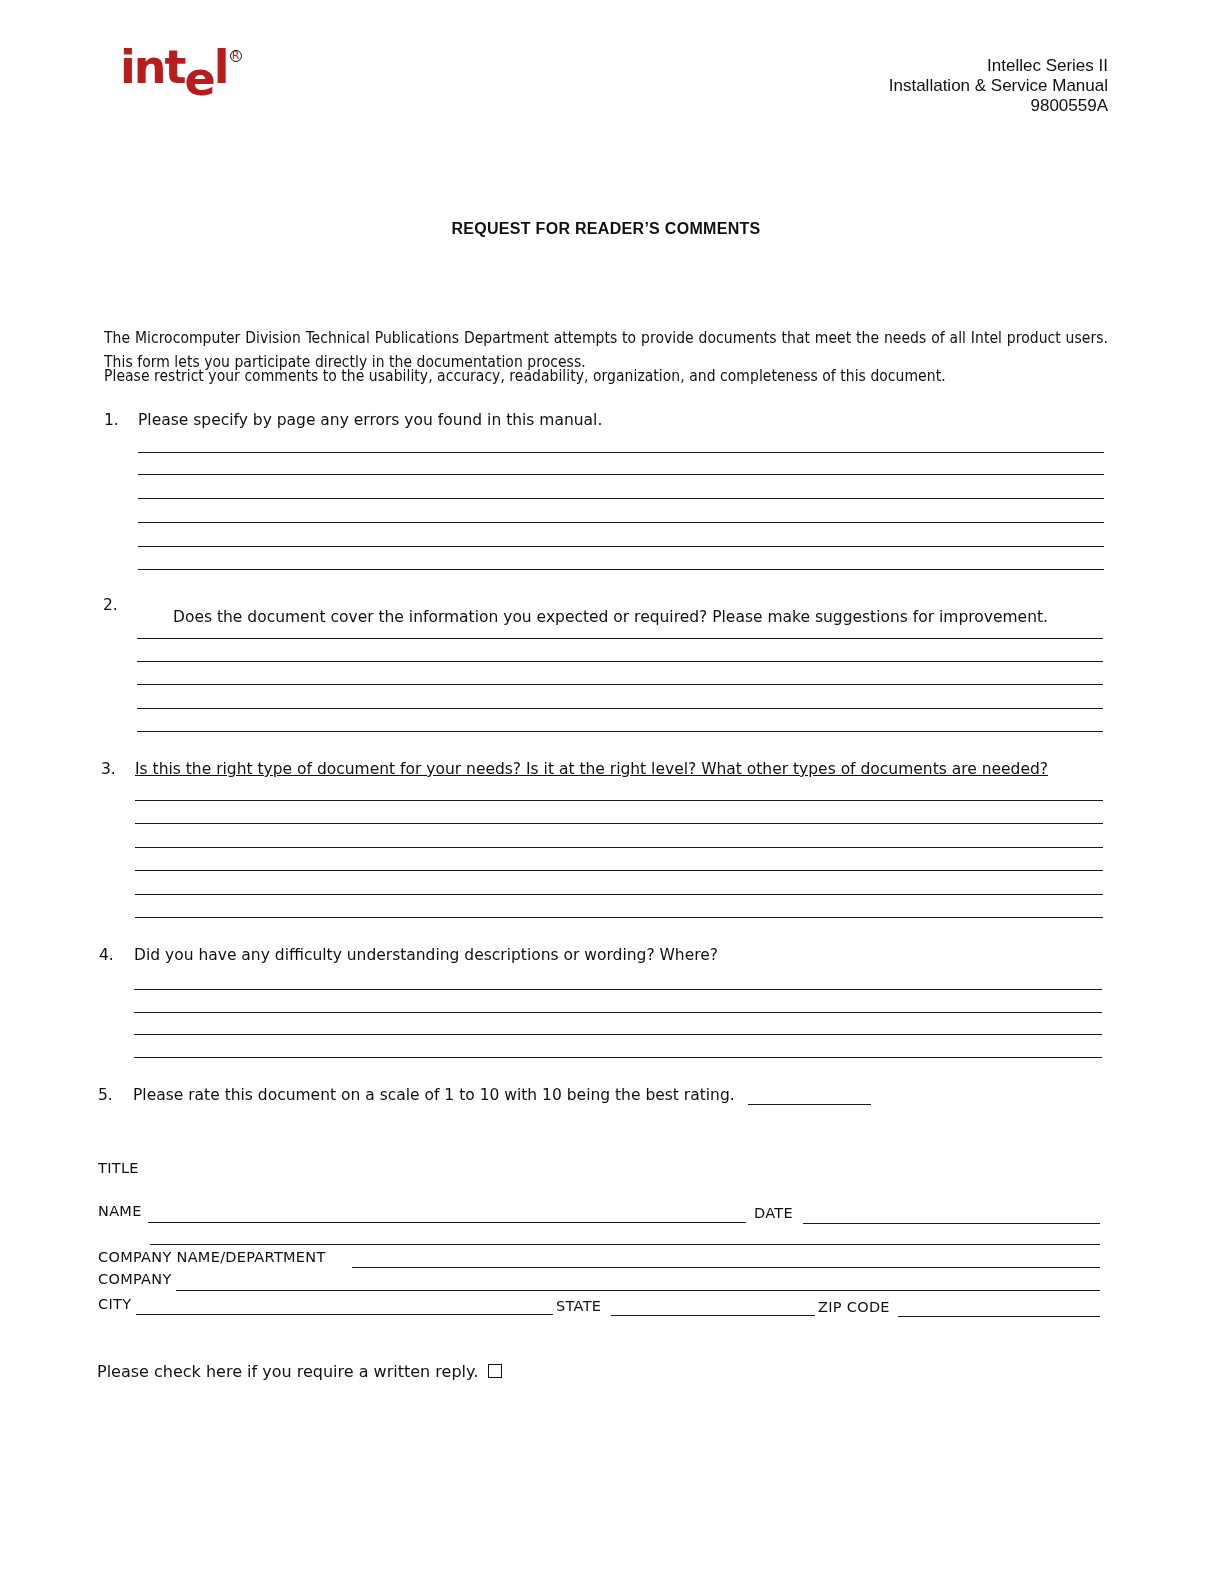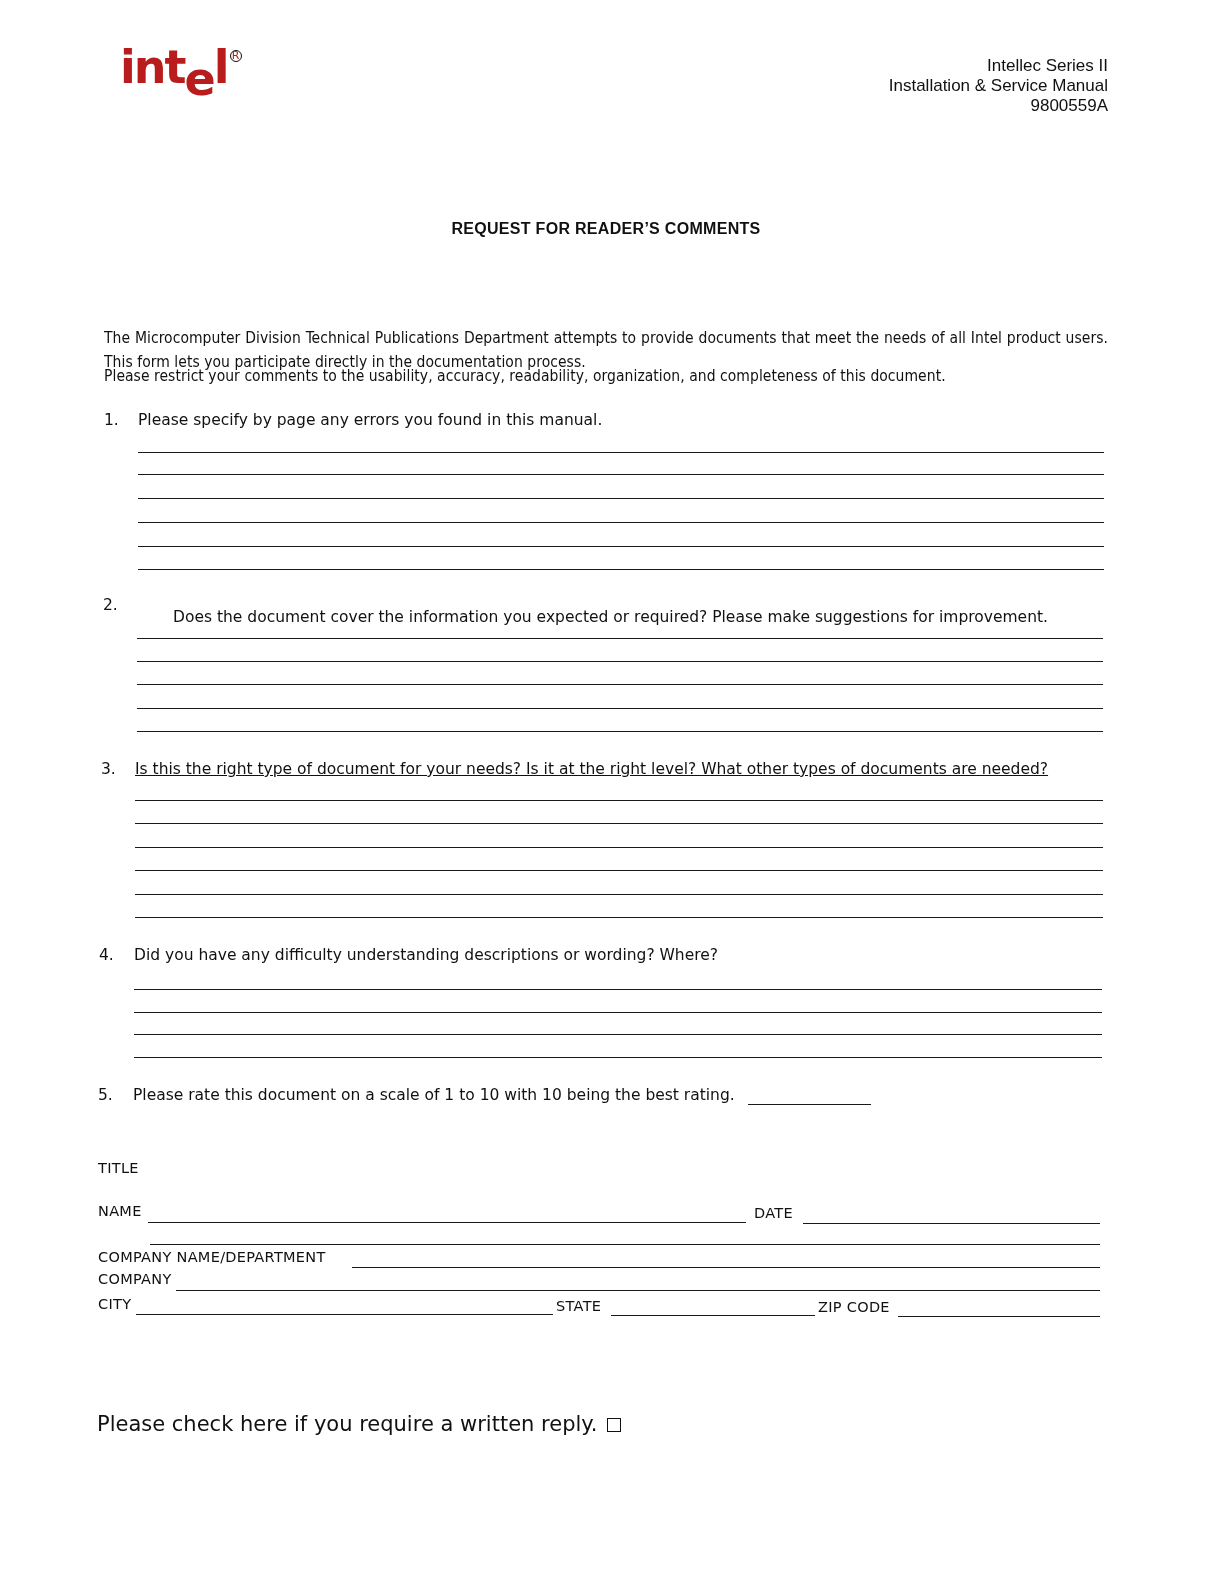--- a/index.html
+++ b/index.html
@@ -21,21 +21,21 @@
   .p2 { top: 364px; }
 
   .q { font-family: "DejaVu Sans", sans-serif; font-size: 15.5px; }
   .qnum { position: absolute; }
   .qtext { position: absolute; white-space: nowrap; }
 
   .line { position: absolute; height: 0; border-top: 1.6px solid #1a1a1a; }
 
   .field-label { position: absolute; font-family: "DejaVu Sans", sans-serif; font-size: 14.5px; letter-spacing: 0.3px; white-space: nowrap; }
 
-  .reply { left: 97px; top: 1412px; font-family: "DejaVu Sans", sans-serif; font-size: 21px; white-space: nowrap; }
+  .reply { left: 97px; top: 1362px; font-family: "DejaVu Sans", sans-serif; font-size: 16px; white-space: nowrap; }
   .checkbox { display: inline-block; width: 12px; height: 12px; border: 1.5px solid #111; margin-left: 10px; vertical-align: -1px; cursor: pointer; }
 </style>
 </head>
 <body>
 
 <div class="abs logo">
   <span>int</span><span class="e">e</span><span>l</span><span class="reg">R</span>
 </div>
 
 <div class="abs hdr">

